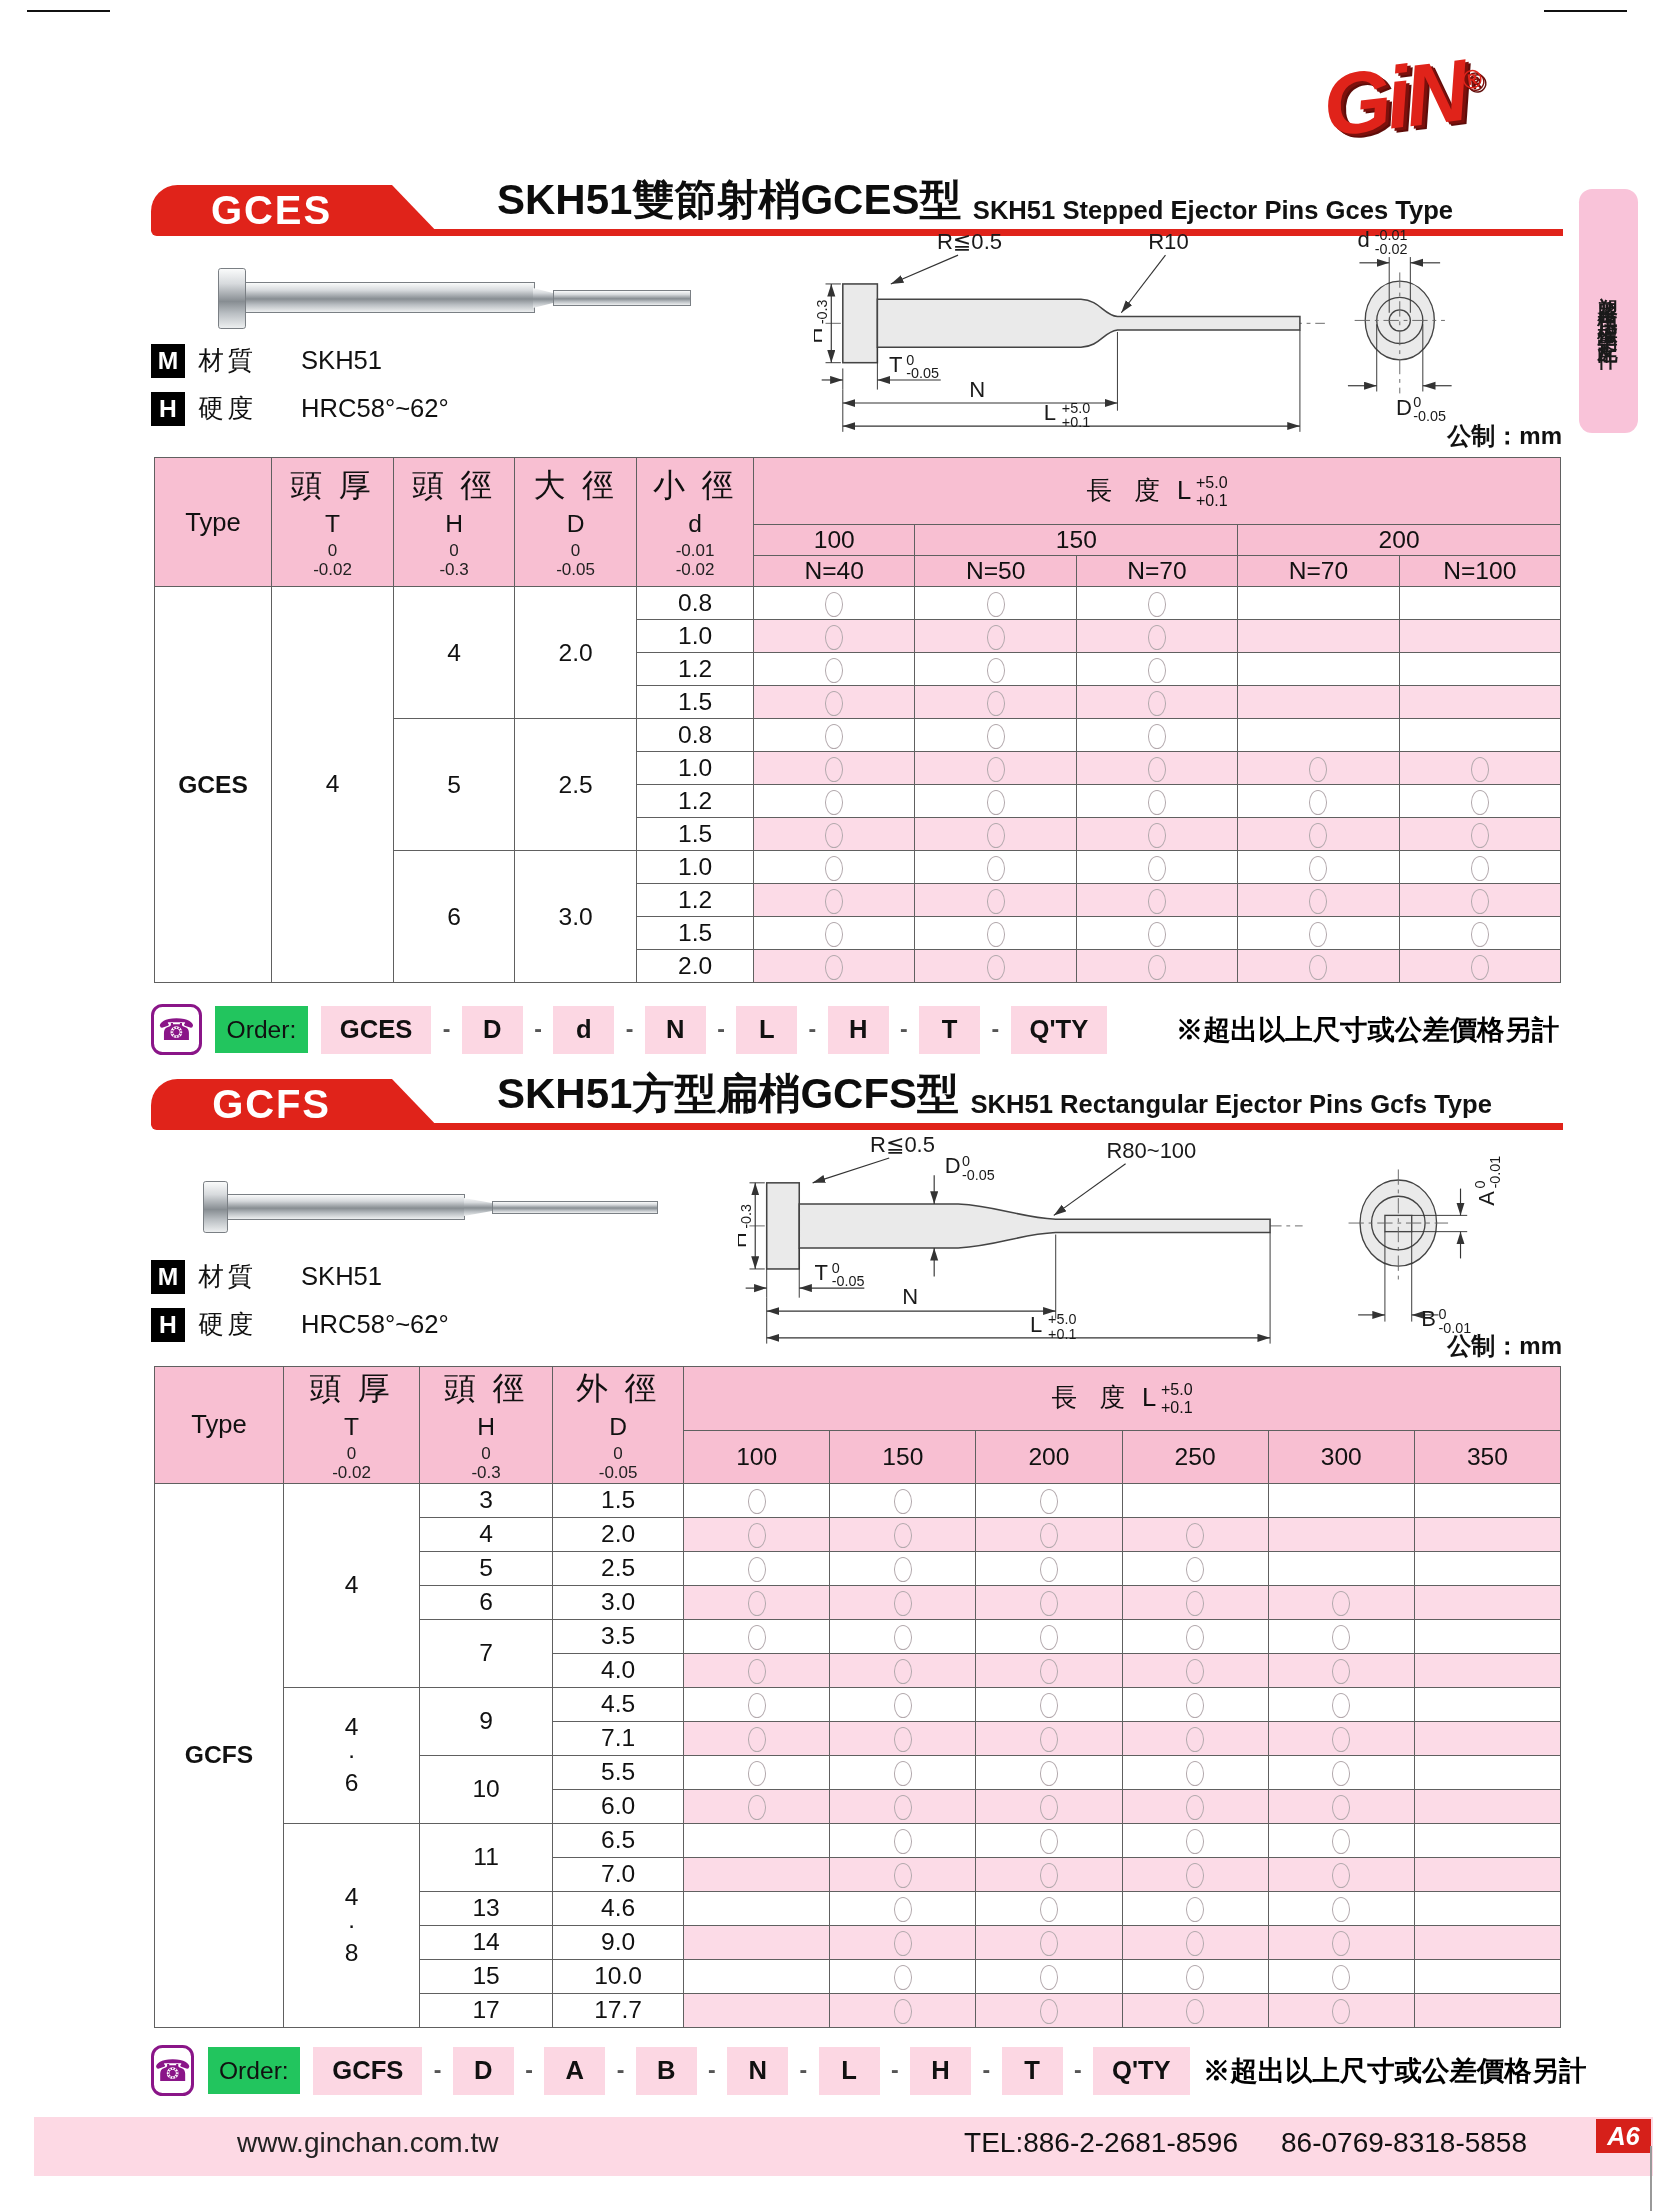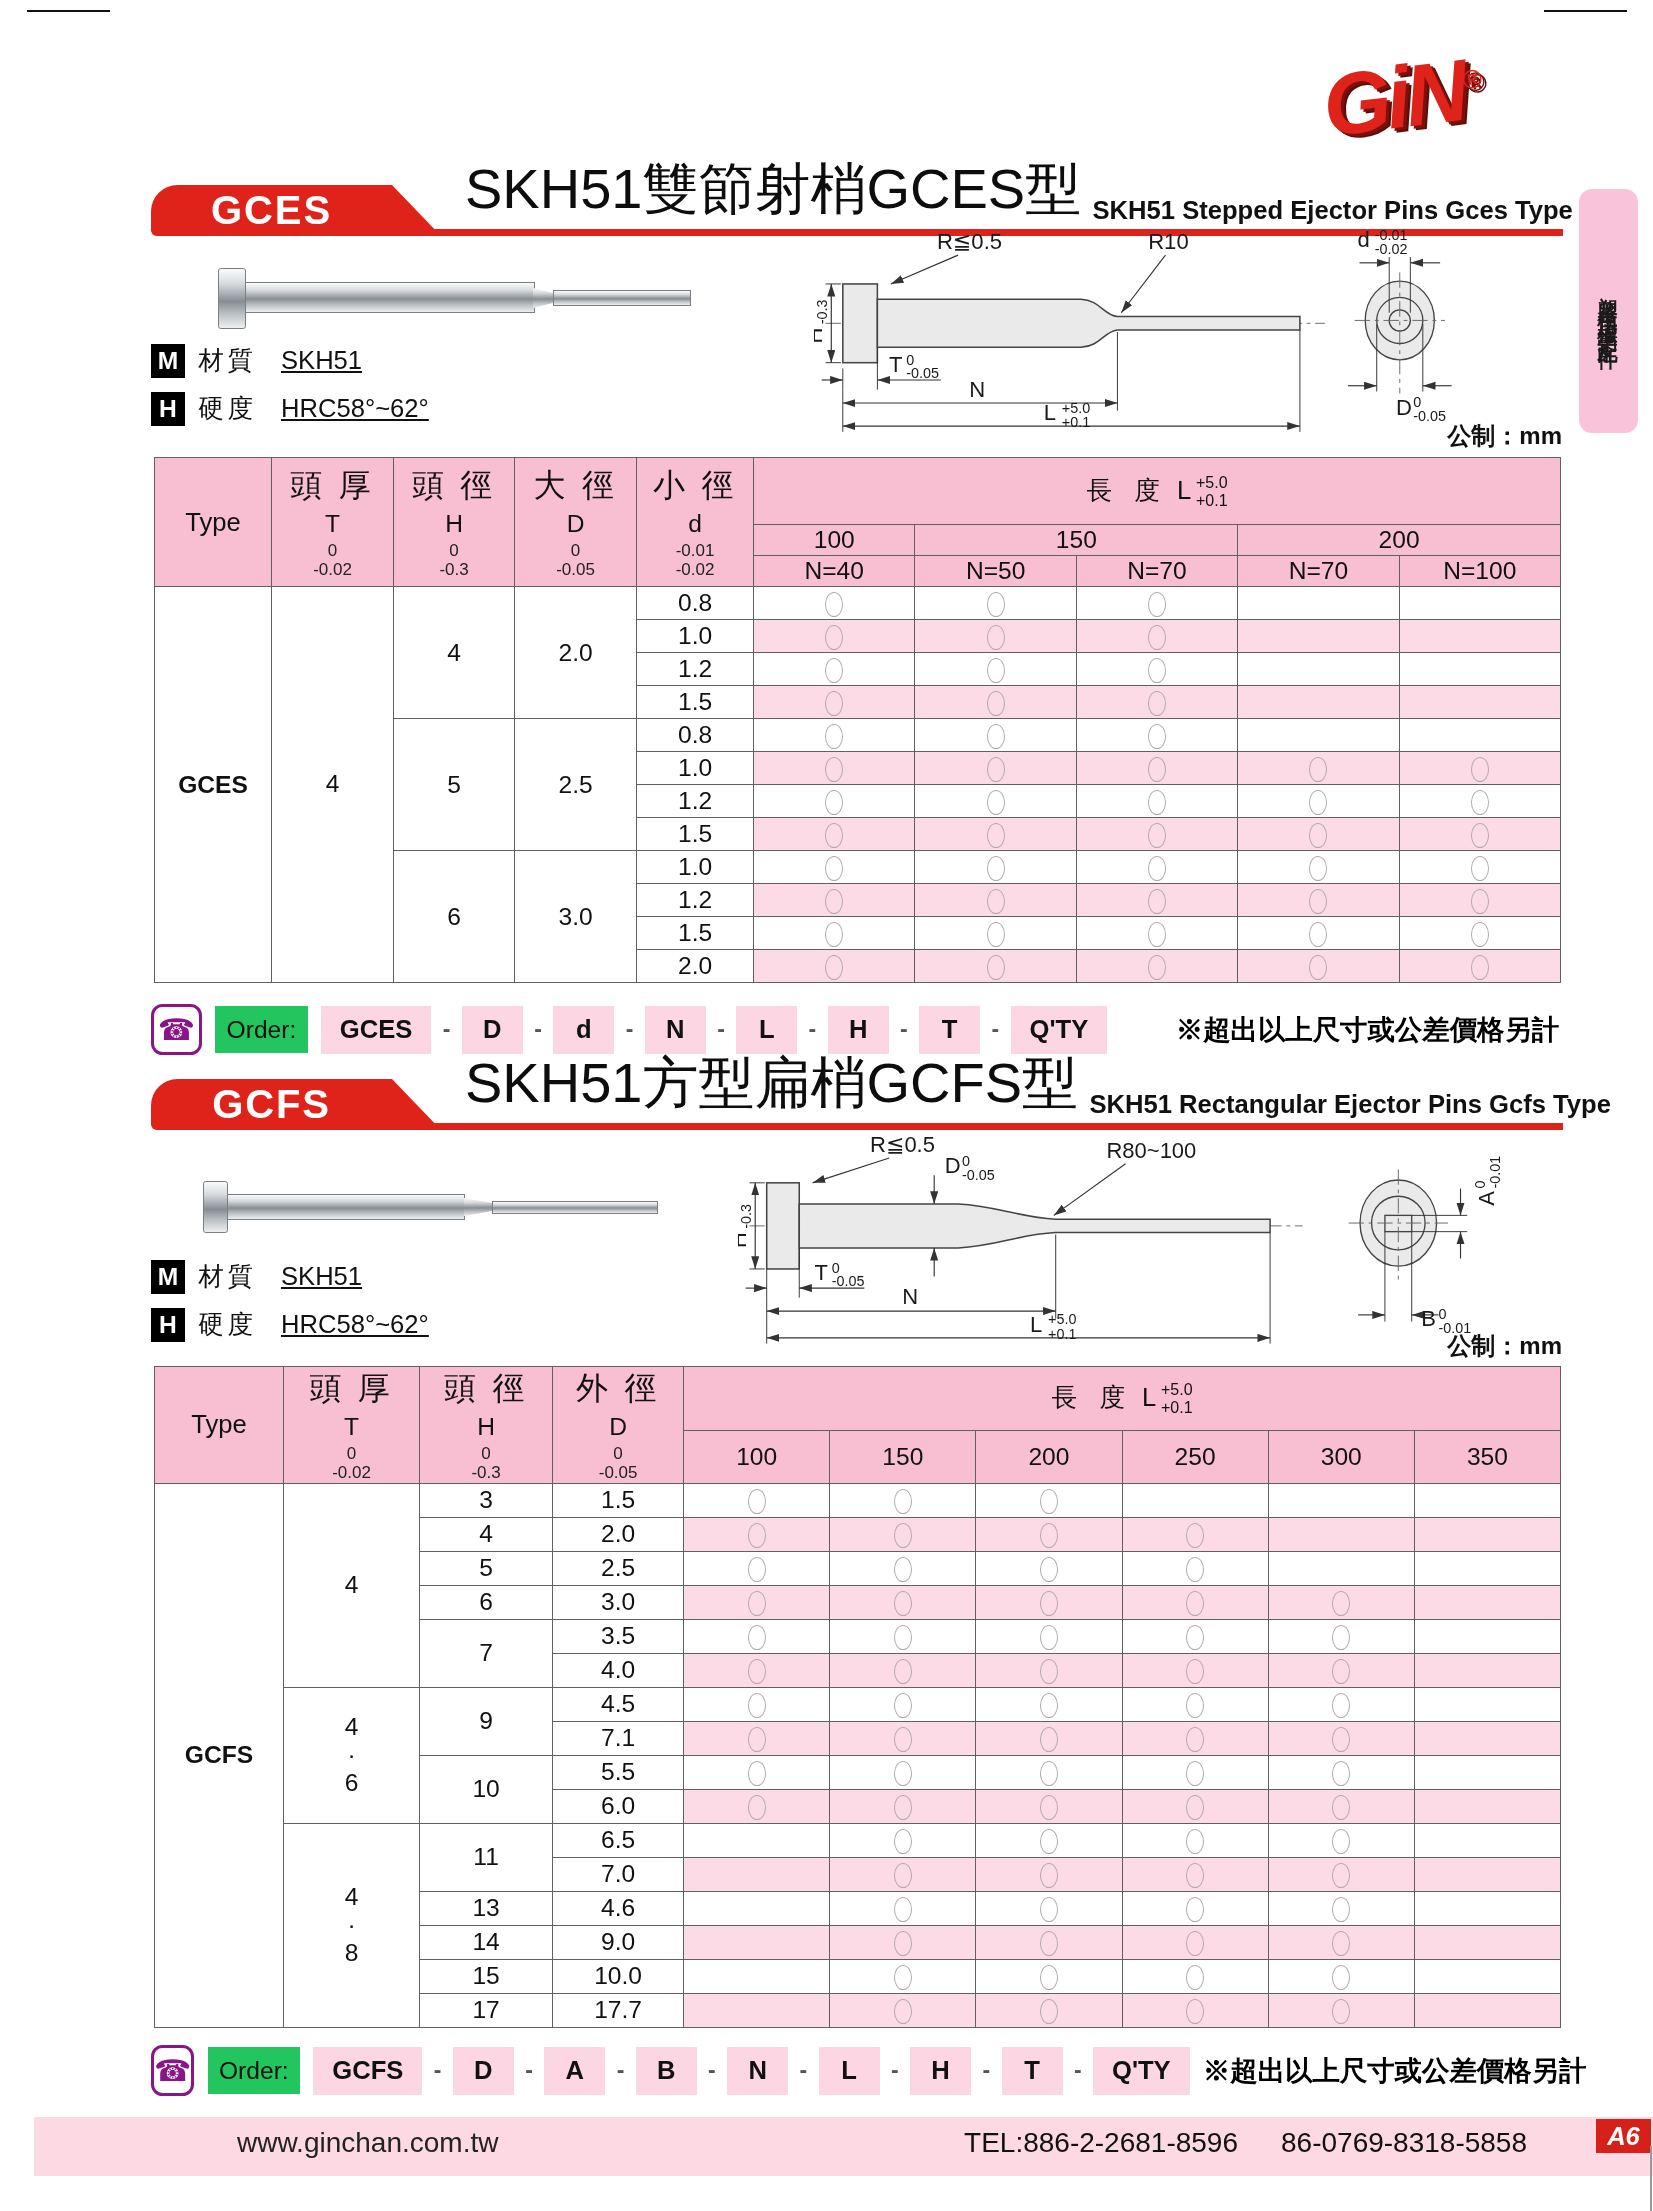--- a/index.html
+++ b/index.html
@@ -23,21 +23,21 @@
 
   
   .section-header{position:absolute;left:151px;width:1412px;height:51px;}
   .hdr-gces{top:185px;}
   .hdr-gcfs{top:1079px;}
   .header-rule{position:absolute;left:246px;bottom:0;width:1166px;height:6.6px;background:#e0231a;}
   .badge{position:absolute;left:0;top:0;width:241px;height:51px;background:#e0231a;border-radius:26.5px 0 0 5.7px;
          display:flex;align-items:center;justify-content:center;color:#fff;font-size:40px;font-weight:bold;letter-spacing:1.9px;}
   .badge-tail{position:absolute;left:241px;top:0;width:0;height:0;border-bottom:51px solid #e0231a;border-right:49px solid transparent;}
   .titles{position:absolute;left:314px;bottom:7.6px;display:flex;align-items:flex-end;gap:11.4px;white-space:nowrap;}
-  .title-zh{font-size:56px;font-weight:normal;color:#0d0d0d;}
+  .title-zh{font-size:42px;font-weight:bold;color:#0d0d0d;margin-left:32px;}
   .title-en{font-size:25.6px;font-weight:bold;color:#111;padding-bottom:3.8px;margin-top:43px;}
 
   
   .photo{position:absolute;}
   .photo-gces{left:218px;top:267px;width:473px;height:62px;}
   .photo-gcfs{left:203px;top:1179px;width:454px;height:57px;}
   .pin{position:absolute;box-sizing:border-box;border:0.9px solid #7a7f84;
        background:linear-gradient(180deg,#fafbfb 0%,#d7dadd 25%,#878d92 55%,#b9bec2 75%,#edeff0 100%);}
   .photo-gces .p-head{left:0;top:0.9px;width:28px;height:61px;border-radius:2.8px;}
   .photo-gces .p-body{left:26.5px;top:15px;width:290px;height:31px;}
@@ -51,21 +51,21 @@
   .photo-gcfs .p-shaft{left:289px;top:22px;width:166px;height:13.2px;}
 
   
   .mat{position:absolute;display:flex;flex-direction:column;gap:13.2px;}
   .mat-gces{left:151px;top:343px;}
   .mat-gcfs{left:151px;top:1259px;}
   .mat-row{display:flex;align-items:center;font-size:25.6px;}
   .tag{width:34px;height:34px;background:#000;color:#fff;font-weight:bold;font-size:24.6px;
        display:inline-flex;align-items:center;justify-content:center;}
   .mat-label{margin-left:13.2px;letter-spacing:3.8px;}
-  .mat-value{margin-left:24px;text-decoration:underline;}
+  .mat-value{margin-left:44px;}
 
   
   .metric{position:absolute;width:284px;text-align:right;font-size:24px;font-weight:bold;}
   .metric-gces{left:1278px;top:420px;}
   .metric-gcfs{left:1278px;top:1330px;}
 
   
   .draw{position:absolute;}
   .draw-gces{left:814px;top:223px;width:653px;height:216px;}
   .draw-gcfs{left:738px;top:1124px;width:823px;height:244px;}

